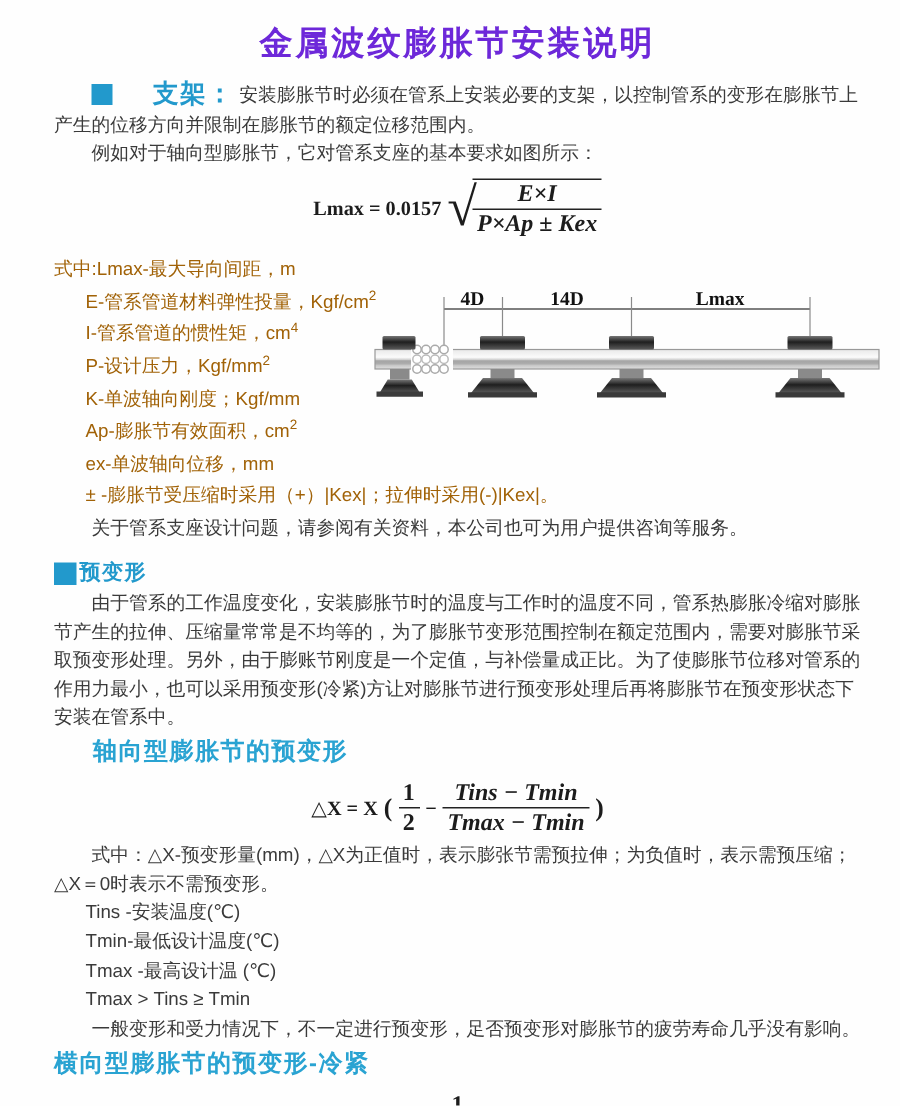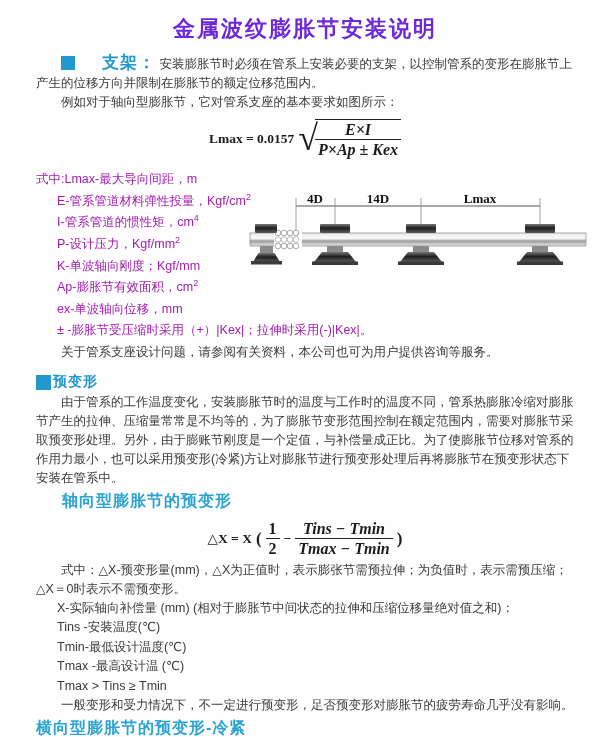--- a/index.html
+++ b/index.html
@@ -41,21 +41,21 @@
   .it{font-style:italic;}
   .frac{display:inline-block;text-align:center;vertical-align:middle;font-size:16px;}
   .frac>span{display:block;line-height:1.2;padding:0 3px;}
   .frac .num{border-bottom:1px solid #222;}
   .radical{display:inline-flex;align-items:center;}
   .rad-sign{font-size:36px;font-weight:400;line-height:0.85;margin-right:-3px;color:#1c1c1c;}
   .rad-frac{border-top:1.5px solid #222;}
   .paren{font-size:17px;}
   
   .defs-wrap{position:relative;margin-top:8px;min-height:160px;}
-  .def-line{font-size:12.5px;line-height:17.5px;color:#a21caf;white-space:nowrap;}
+  .def-line{font-size:12.5px;line-height:17.5px;color:#a16207;white-space:nowrap;}
   .def-line.ind{padding-left:21px;}
   .def-line sup{font-size:9px;}
   .note-line{margin-top:3px;}
   .diagram{position:absolute;left:212px;top:26px;}
   .ax-lines{padding-left:21px;}
   .ax-lines .body-line{line-height:19.5px;}
 </style>
 </head>
 <body>
 
@@ -185,21 +185,20 @@
         <span class="num">Tins − Tmin</span>
         <span class="den">Tmax − Tmin</span>
       </span>
       <span class="paren">)</span>
     </span>
   </div>
 
   <p class="body-text indent">式中：△X-预变形量(mm)，△X为正值时，表示膨张节需预拉伸；为负值时，表示需预压缩；△X＝0时表示不需预变形。</p>
 
   <div class="ax-lines">
-    <p class="body-text body-line">X-实际轴向补偿量 (mm) (相对于膨胀节中间状态的拉伸和压缩位移量绝对值之和)：</p>
     <p class="body-text body-line">Tins -安装温度(℃)</p>
     <p class="body-text body-line">Tmin-最低设计温度(℃)</p>
     <p class="body-text body-line">Tmax -最高设计温 (℃)</p>
     <p class="body-text body-line">Tmax &gt; Tins ≥ Tmin</p>
   </div>
   <p class="body-text indent">一般变形和受力情况下，不一定进行预变形，足否预变形对膨胀节的疲劳寿命几乎没有影响。</p>
 
   <div class="sub-head">横向型膨胀节的预变形-冷紧</div>
 
   <div class="formula-row">

